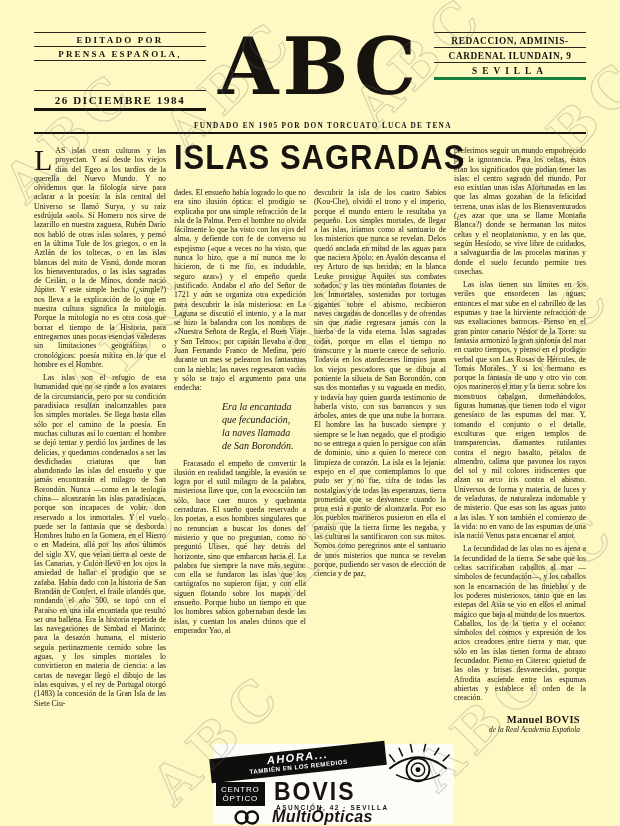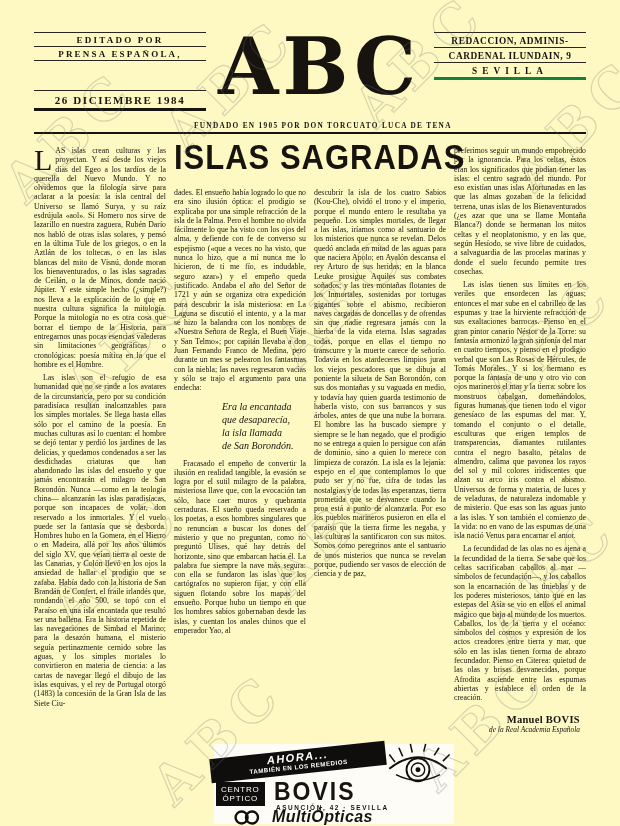--- a/index.html
+++ b/index.html
@@ -107,22 +107,22 @@
 
   <div class="col" id="col1">
     <p class="noindent"><span class="dropcap">L</span><span>AS islas crean culturas y las proyectan. Y así desde los viejos días del Egeo a los tardíos de la querella del Nuevo Mundo. Y no olvidemos que la filología sirve para aclarar a la poesía: la isla central del Universo se llamó Surya, y su raíz esdrújula «aol». Si Homero nos sirve de lazarillo en nuestra zaguera, Rubén Darío nos habló de otras islas solares, y pensó en la última Tule de los griegos, o en la Aztlán de los toltecas, o en las islas blancas del mito de Visnú, donde moran los bienaventurados, o las islas sagradas de Ceilán, o la de Minos, donde nació Júpiter. Y este simple hecho (¿simple?) nos lleva a la explicación de lo que en nuestra cultura significa la mitología. Porque la mitología no es otra cosa que borrar el tiempo de la Historia, para entregarnos unas pocas esencias valederas sin limitaciones geográficas o cronológicas: poesía mítica en la que el hombre es el Hombre.</span></p>
     <p>Las islas son el refugio de esa humanidad que no se rinde a los avatares de la circunstancia, pero por su condición paradisíaca resultan inalcanzables para los simples mortales. Se llega hasta ellas sólo por el camino de la poesía. En muchas culturas así lo cuentan: el hombre se dejó tentar y perdió los jardines de las delicias, y quedamos condenados a ser las desdichadas criaturas que han abandonado las islas del ensueño y que jamás encontrarán el milagro de San Borondón. Nunca —como en la teología china— alcanzarán las islas paradisíacas, porque son incapaces de volar, don reservado a los inmortales. Y el vuelo puede ser la fantasía que se desborda. Hombres hubo en la Gomera, en el Hierro o en Madeira, allá por los años últimos del siglo XV, que veían tierra al oeste de las Canarias, y Colón llevó en los ojos la ansiedad de hallar el prodigio que se zafaba. Había dado con la historia de San Brandán de Confert, el fraile irlandés que, rondando el año 500, se topó con el Paraíso en una isla encantada que resultó ser una ballena. Era la historia repetida de las navegaciones de Simbad el Marino; para la desazón humana, el misterio seguía pertinazmente cernido sobre las aguas, y los simples mortales lo convirtieron en materia de ciencia: a las cartas de navegar llegó el dibujo de las islas esquivas, y el rey de Portugal otorgó (1483) la concesión de la Gran Isla de las Siete Ciu-</p>
   </div>
 
   <div class="col" id="col2">
     <p class="noindent">dades. El ensueño había logrado lo que no era sino ilusión óptica: el prodigio se explicaba por una simple refracción de la isla de la Palma. Pero el hombre no olvida fácilmente lo que ha visto con los ojos del alma, y defiende con fe de converso su espejismo («que a veces no ha visto, que nunca lo hizo, que a mí nunca me lo hicieron, de ti me fío, es indudable, seguro azar») y el empeño queda justificado. Andaba el año del Señor de 1721 y aún se organiza otra expedición para descubrir la isla misteriosa: en La Laguna se discutió el intento, y a la mar se hizo la balandra con los nombres de «Nuestra Señora de Regla, el Buen Viaje y San Telmo»; por capitán llevaba a don Juan Fernando Franco de Medina, pero durante un mes se pelearon los fantasmas con la niebla; las naves regresaron vacías y sólo se trajo el argumento para una endecha:</p>
     <div class="verse">
       <div>Era la encantada</div>
-      <div>que desaparecía,</div>
-      <div>la isla llamada</div>
+      <div>que fecundación,</div>
+      <div>la naves llamada</div>
       <div>de San Borondón.</div>
     </div>
     <p>Fracasado el empeño de convertir la ilusión en realidad tangible, la evasión se logra por el sutil milagro de la palabra, misteriosa llave que, con la evocación tan sólo, hace caer muros y quebranta cerraduras. El sueño queda reservado a los poetas, a esos hombres singulares que no renuncian a buscar los dones del misterio y que no preguntan, como no preguntó Ulises, qué hay detrás del horizonte, sino que embarcan hacia él. La palabra fue siempre la nave más segura: con ella se fundaron las islas que los cartógrafos no supieron fijar, y con ella siguen flotando sobre los mapas del ensueño. Porque hubo un tiempo en que los hombres sabios gobernaban desde las islas, y cuentan los anales chinos que el emperador Yao, al</p>
   </div>
 
   <div class="col" id="col3">
     <p class="noindent">descubrir la isla de los cuatro Sabios (Kou-Che), olvidó el trono y el imperio, porque el mundo entero le resultaba ya pequeño. Los simples mortales, de llegar a las islas, iríamos como al santuario de los misterios que nunca se revelan. Delos quedó anclada en mitad de las aguas para que naciera Apolo; en Avalón descansa el rey Arturo de sus heridas; en la blanca Leuke prosigue Aquiles sus combates soñados; y las tres montañas flotantes de los Inmortales, sostenidas por tortugas gigantes sobre el abismo, recibieron naves cargadas de doncellas y de ofrendas sin que nadie regresara jamás con la hierba de la vida eterna. Islas sagradas todas, porque en ellas el tiempo no transcurre y la muerte carece de señorío. Todavía en los atardeceres limpios juran los viejos pescadores que se dibuja al poniente la silueta de San Borondón, con sus dos montañas y su vaguada en medio, y todavía hay quien guarda testimonio de haberla visto, con sus barrancos y sus árboles, antes de que una nube la borrara. El hombre las ha buscado siempre y siempre se le han negado, que el prodigio no se entrega a quien lo persigue con afán de dominio, sino a quien lo merece con limpieza de corazón. La isla es la lejanía: espejo en el que contemplamos lo que pudo ser y no fue, cifra de todas las nostalgias y de todas las esperanzas, tierra prometida que se desvanece cuando la proa está a punto de alcanzarla. Por eso los pueblos marineros pusieron en ella el paraíso que la tierra firme les negaba, y las culturas la santificaron con sus mitos. Somos como peregrinos ante el santuario de unos misterios que nunca se revelan porque, pudiendo ser vasos de elección de ciencia y de paz,</p>
   </div>
 
   <div class="col" id="col4">

